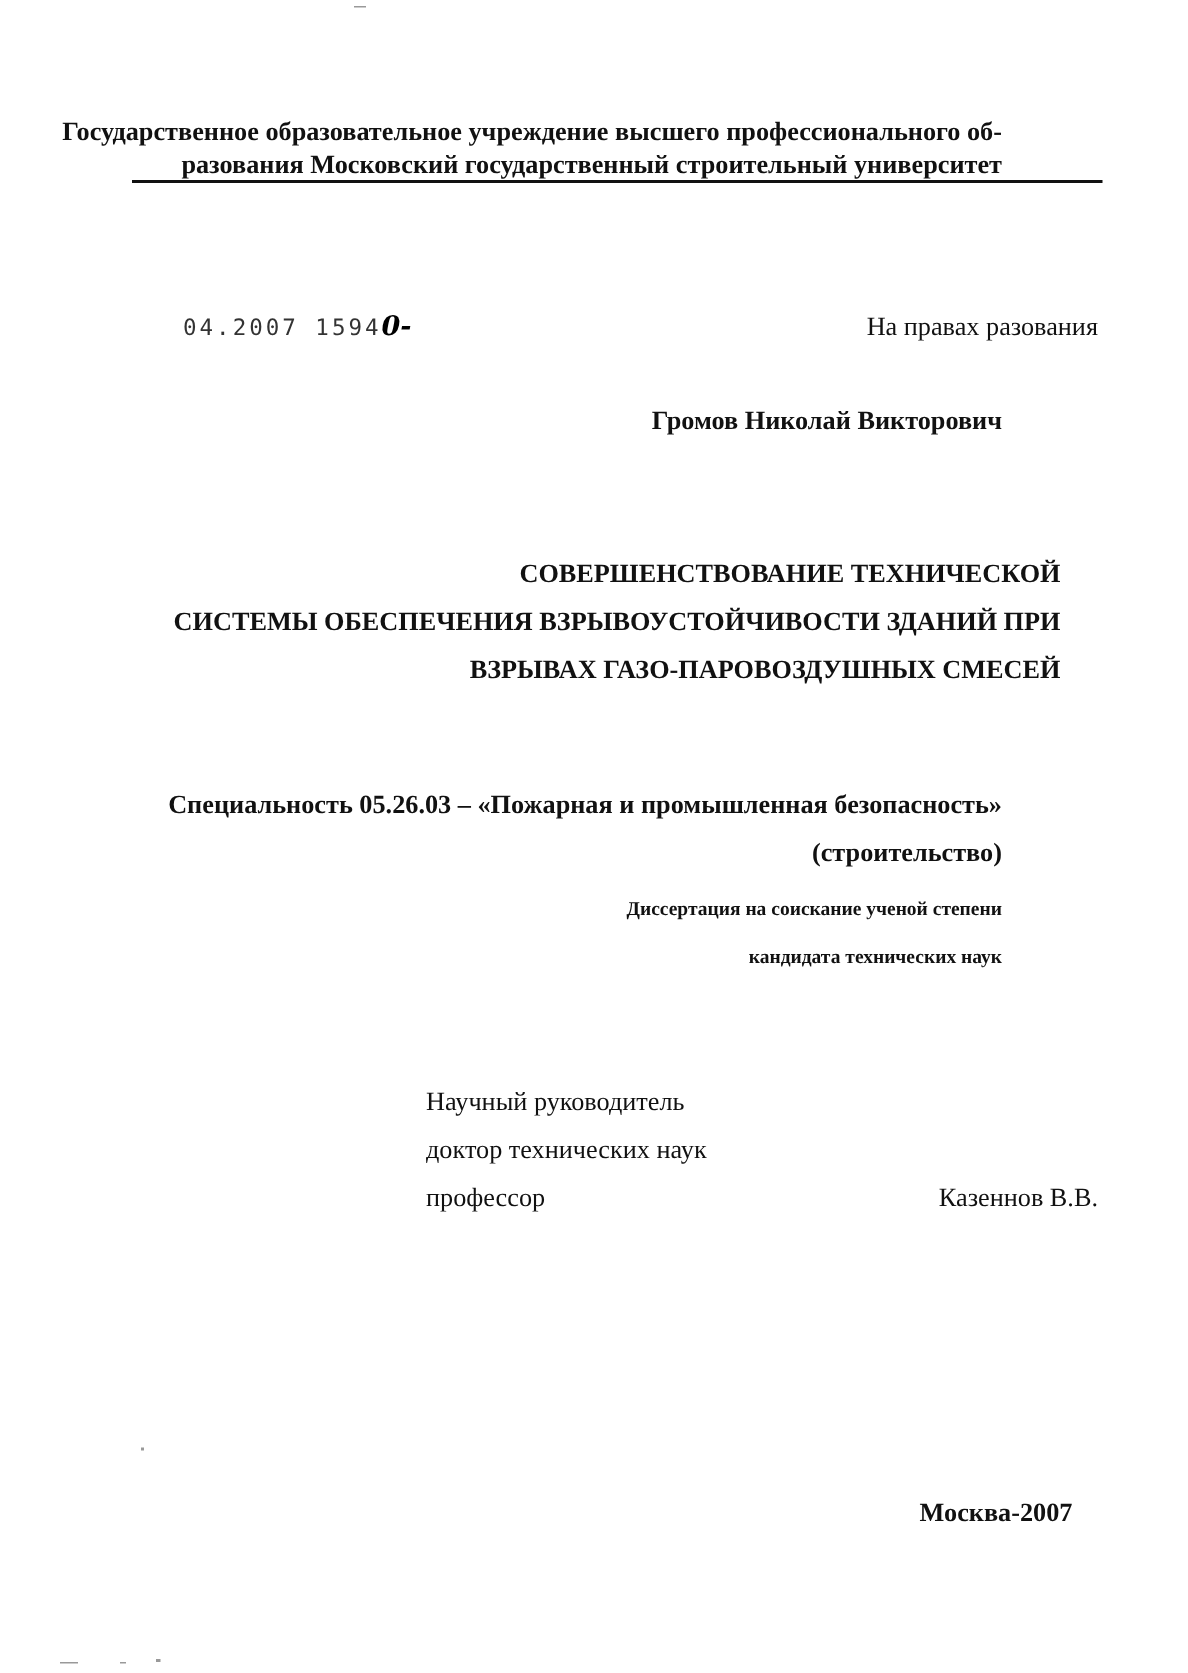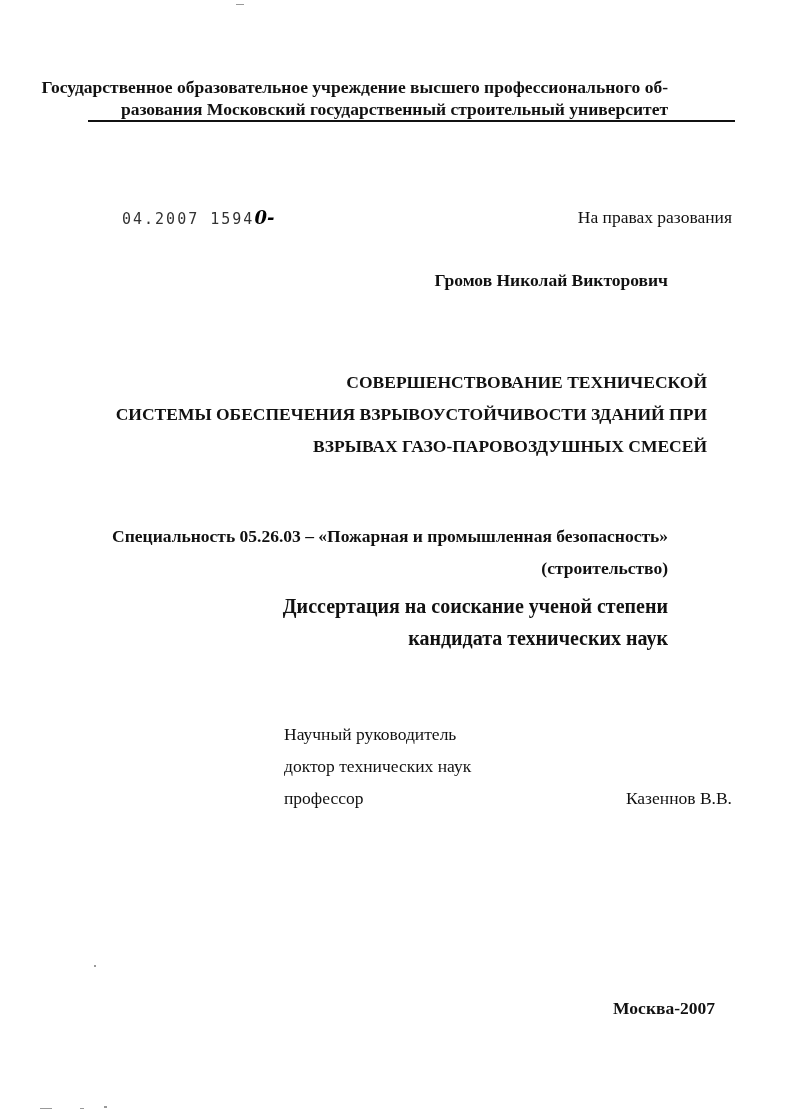--- a/index.html
+++ b/index.html
@@ -14,21 +14,21 @@
   .rule { position: absolute; left: 88px; width: 647px; height: 2px; background: #111; top: 120px; }
   .stamp {
     font-family: "DejaVu Sans Mono", monospace; font-size: 15px; letter-spacing: 2px; color: #333;
     left: 122px; top: 207px;
   }
   .stamp .hand { font-family: "DejaVu Serif", serif; font-style: italic; font-weight: bold; font-size: 18px; color: #000; letter-spacing: 0; }
   .rights { right: 60px; top: 207px; font-size: 17.5px; }
   .author { top: 270px; font-size: 17.5px; }
   .title { font-size: 17.5px; line-height: 32px; top: 366px; margin-left: 39px; }
   .spec { font-size: 17.5px; line-height: 32px; top: 493px; margin-top: 27px; }
-  .diss { font-size: 20px; line-height: 32px; top: 590px; }
+  .diss { font-size: 13px; line-height: 32px; top: 590px; }
   .sup { left: 284px; font-size: 17.5px; line-height: 32px; top: 718px; }
   .sup-name { right: 60px; top: 782px; font-size: 17.5px; line-height: 32px; }
   .city { top: 998px; font-size: 17.5px; padding-left: 47px; }
   .speck { position: absolute; background: #999; }
 </style>
 </head>
 <body>
 
 <div>
 

